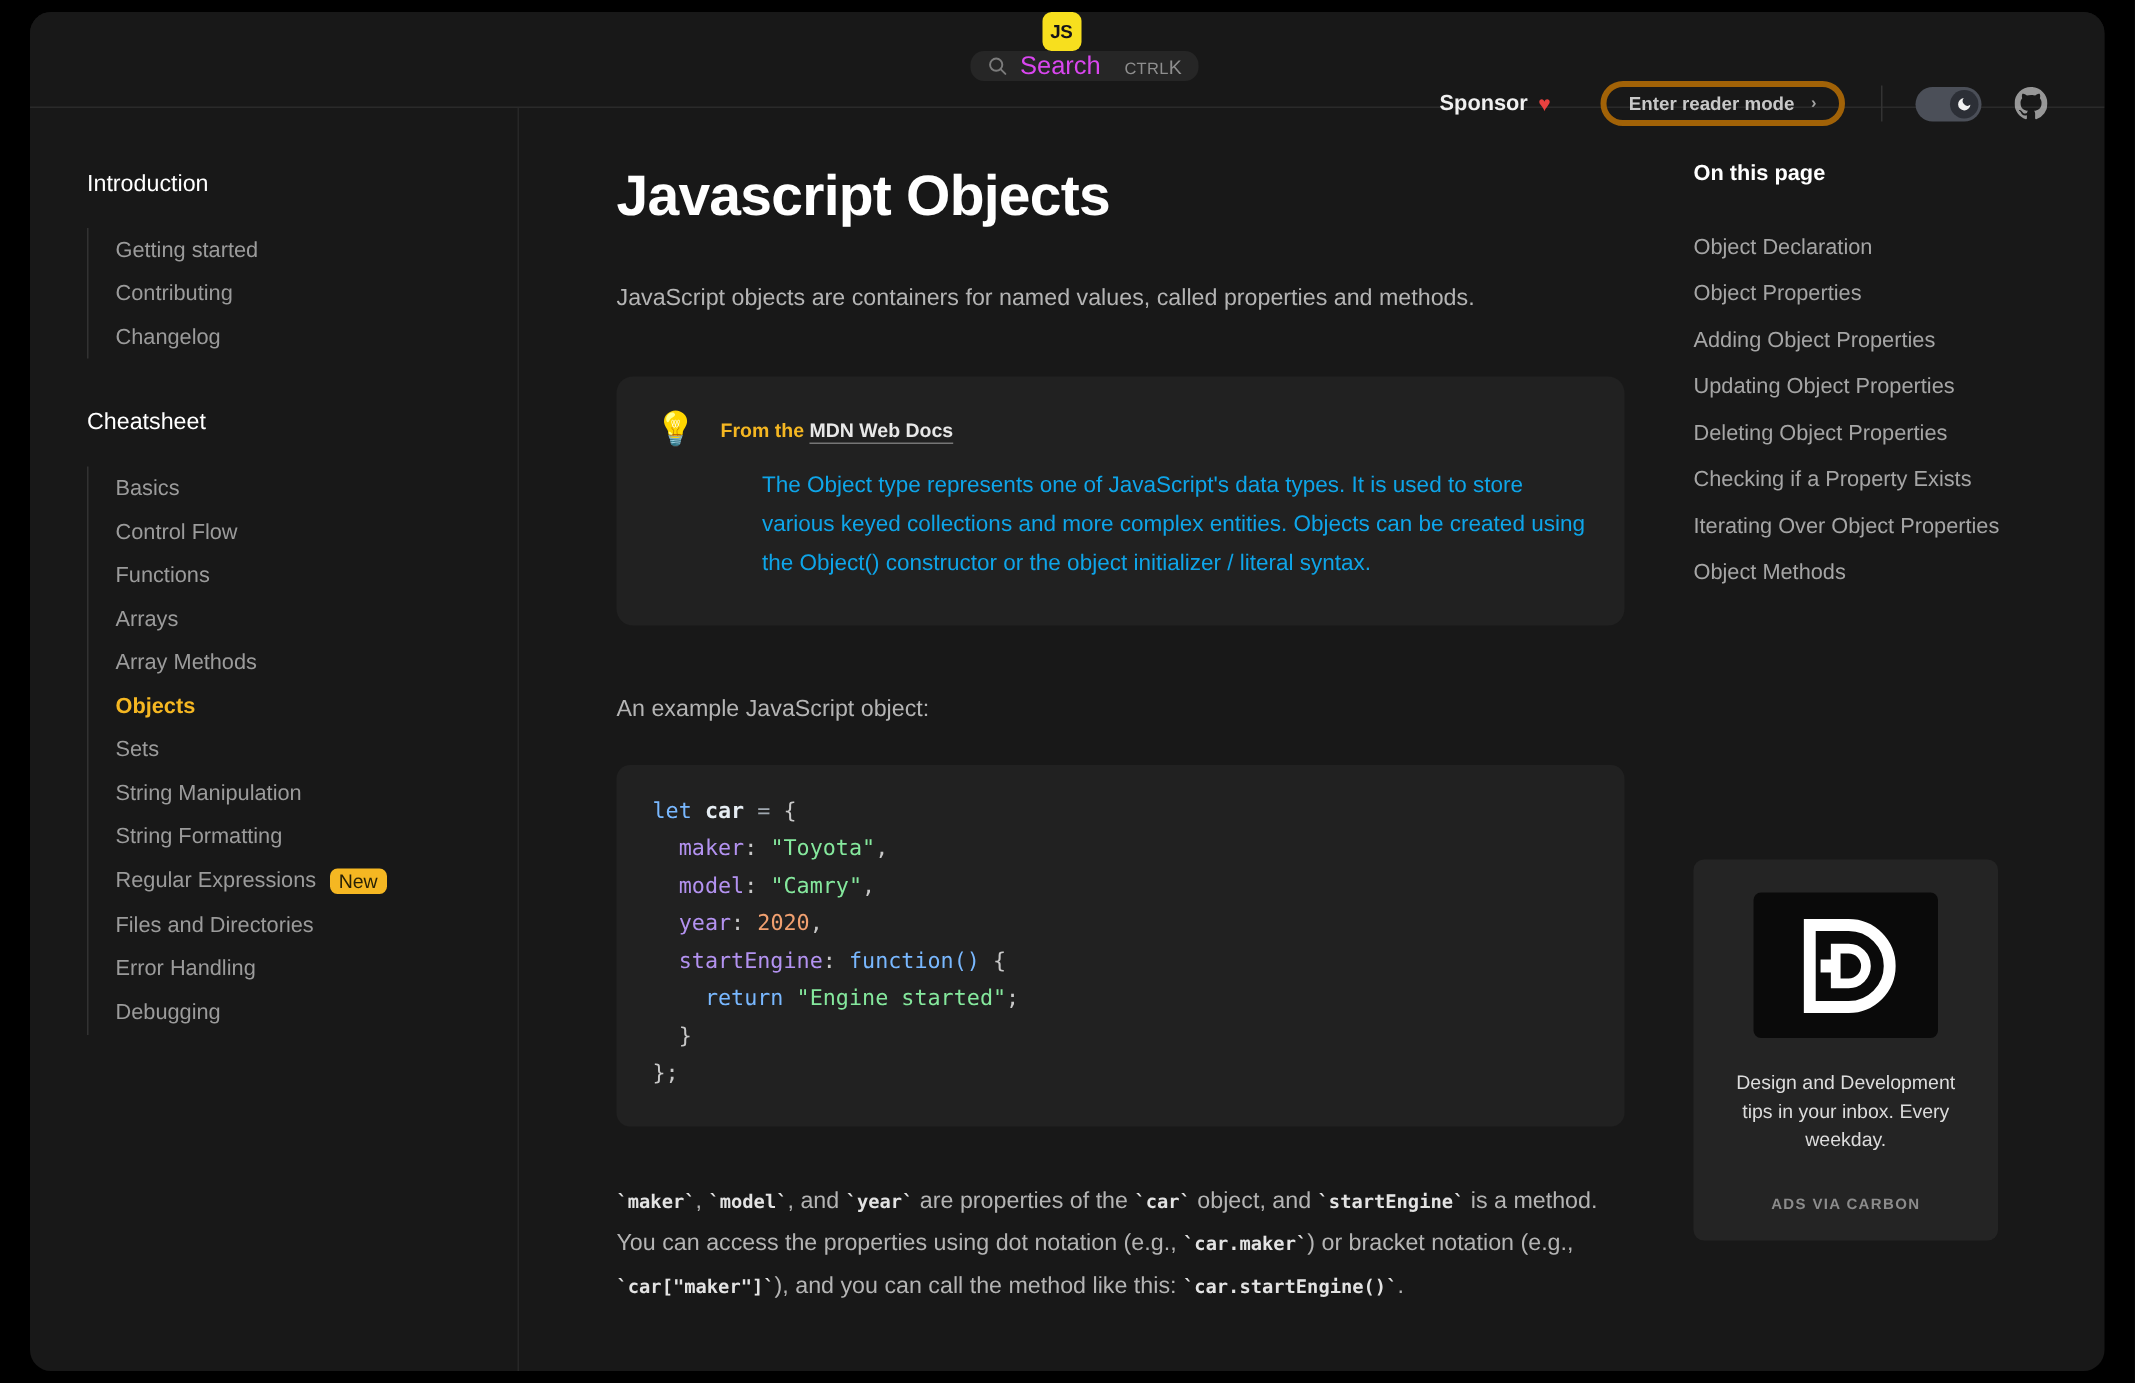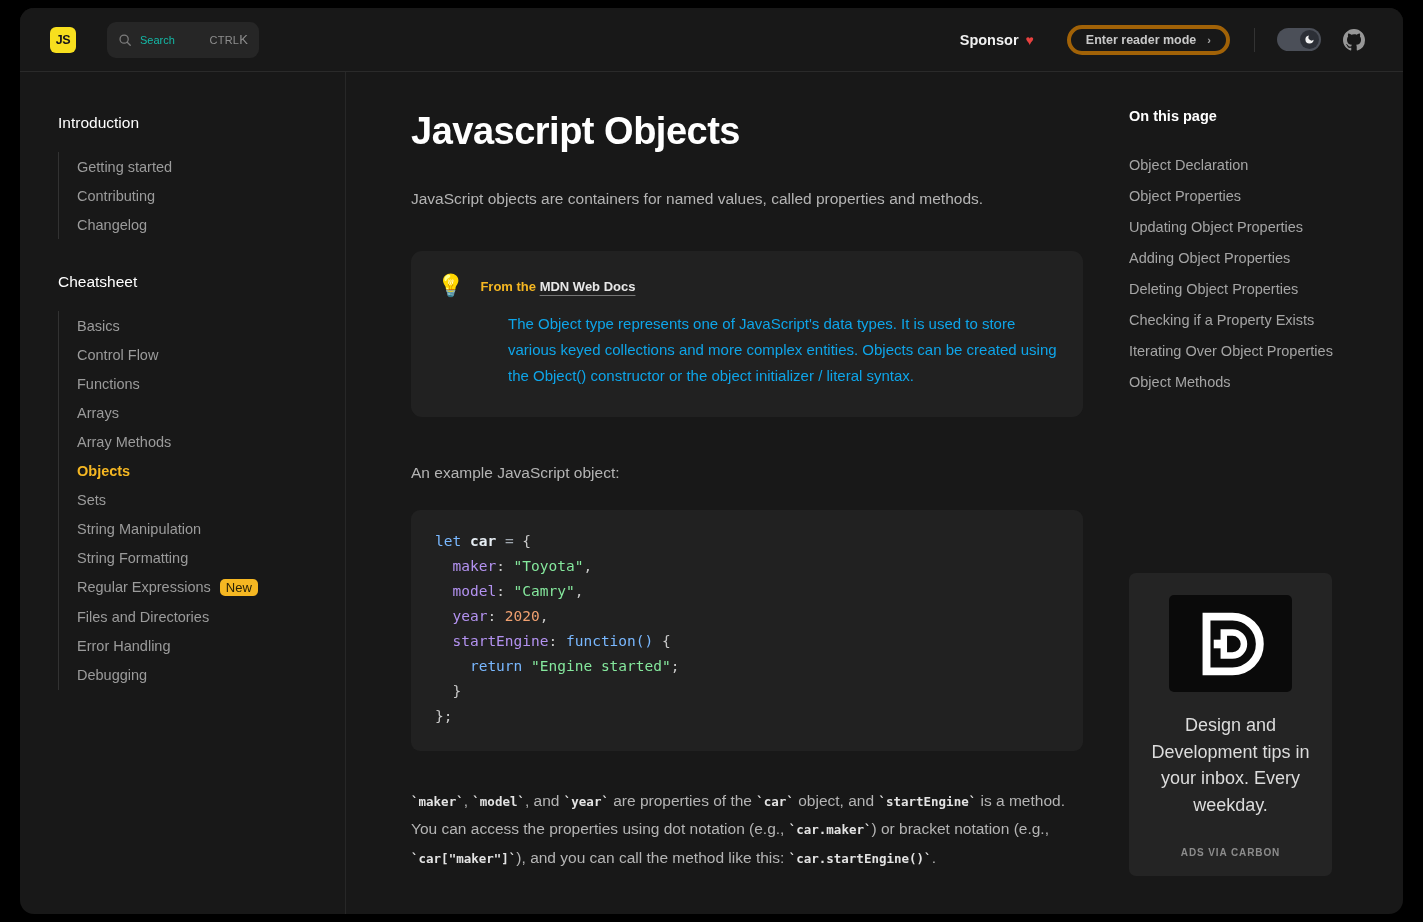--- a/index.html
+++ b/index.html
@@ -19,20 +19,21 @@
   }
 
   
   .header {
     position: absolute; left: 0; top: 0;
     width: 100%; height: 64px;
     border-bottom: 1px solid #2a2a2a;
     display: flex; align-items: center;
     padding: 0 38px 0 30px;
     background: #181818;
+    flex-direction: column;
   }
   .js-logo {
     width: 26px; height: 26px;
     background: #f7df1e;
     border-radius: 6px;
     display: flex; align-items: center; justify-content: center;
     font-size: 12.5px; font-weight: bold; color: #14141a;
     letter-spacing: -0.3px;
     flex: 0 0 auto;
   }
@@ -40,21 +41,21 @@
     margin-left: 31px;
     width: 152px; height: 36px;
     background: #262626;
     border-radius: 9px;
     display: flex; align-items: center;
     padding: 0 11px;
     cursor: pointer;
   }
   .search-icon { width: 14px; height: 14px; flex: 0 0 auto; opacity: .62; }
   .search-label {
-    margin-left: 8px; color: #14b8a6; font-size: 11px; flex: 1 1 auto;
+    margin-left: 8px; color: #d946ef; font-size: 17px; flex: 1 1 auto;
   }
   .kbd-hint { color: #8e8e8e; font-size: 11px; letter-spacing: .2px; white-space: nowrap; }
   .kbd-hint .kk { font-size: 13px; }
 
   .header-right {
     margin-left: auto; display: flex; align-items: center;
   }
   .sponsor {
     display: flex; align-items: flex-start; gap: 7px;
     color: #f0f0f0; font-size: 14.5px; font-weight: bold;
@@ -213,21 +214,21 @@
   }
   .ad-img {
     width: 123px; height: 97px;
     background: #0a0a0a;
     border-radius: 5px;
     margin: 0 auto 20px;
     display: flex; align-items: center; justify-content: center;
     cursor: pointer;
   }
   .ad-text {
-    color: #dcdcdc; font-size: 18px; line-height: 1.48;
+    color: #dcdcdc; font-size: 13px; line-height: 1.48;
     margin-bottom: 28px; cursor: pointer;
   }
   .ad-via {
     color: #8c8c8c; font-size: 10px; font-weight: bold;
     letter-spacing: .9px; cursor: pointer;
   }
 </style>
 </head>
 <body>
 
@@ -369,22 +370,22 @@
   <span class="t-punc">}</span>
 <span class="t-punc">};</span></div>
 
       <p class="outro-p"><span class="ic">`maker`</span><span>, </span><span class="ic">`model`</span><span>, and </span><span class="ic">`year`</span><span> are properties of the </span><span class="ic">`car`</span><span> object, and </span><span class="ic">`startEngine`</span><span> is a method. You can access the properties using dot notation (e.g., </span><span class="ic">`car.maker`</span><span>) or bracket notation (e.g., </span><span class="ic">`car["maker"]`</span><span>), and you can call the method like this: </span><span class="ic">`car.startEngine()`</span><span>.</span></p>
     </main>
 
     <aside class="toc">
       <div class="toc-title">On this page</div>
       <div class="toc-item">Object Declaration</div>
       <div class="toc-item">Object Properties</div>
+      <div class="toc-item">Adding Object Properties</div>
       <div class="toc-item">Updating Object Properties</div>
-      <div class="toc-item">Adding Object Properties</div>
       <div class="toc-item">Deleting Object Properties</div>
       <div class="toc-item">Checking if a Property Exists</div>
       <div class="toc-item">Iterating Over Object Properties</div>
       <div class="toc-item">Object Methods</div>
 
       <div class="ad-card">
         <div class="ad-img">
           <svg width="72" height="72" viewBox="0 0 100 100">
             <path d="M16 12 H52 A38 38 0 0 1 52 88 H16 Z" fill="none" stroke="#ffffff" stroke-width="11"></path>
             <path d="M40 34 H52 A16 16 0 0 1 52 66 H40 Z" fill="none" stroke="#ffffff" stroke-width="9"></path>

